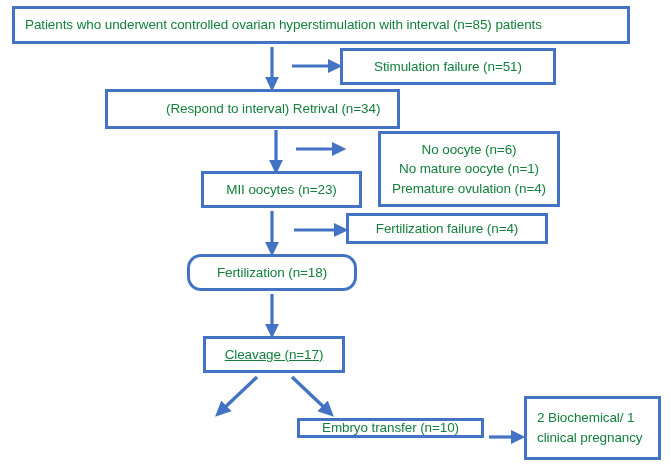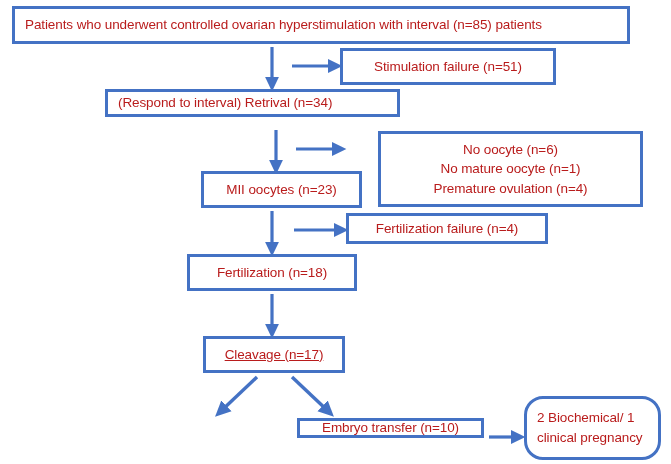--- a/index.html
+++ b/index.html
@@ -16,21 +16,21 @@
     overflow: hidden;
   }
   .node {
     position: absolute;
     box-sizing: border-box;
     background: #ffffff;
     border: 3px solid var(--accent, #4472C4);
     display: flex;
     align-items: center;
     justify-content: flex-start;
-    color: #b91c1c;
+    color: #15803d;
     font-size: 13.5px;
     line-height: 1.45;
     letter-spacing: -0.1px;
     white-space: pre-line;
   }
   .node.center { justify-content: center; text-align: center; }
   .node .label { padding: 0 10px; width: 100%; }
   .node.center .label { text-align: center; }
   .node.left .label { text-align: left; }
 
@@ -91,25 +91,25 @@
       <line x1="292" y1="377" x2="329" y2="412" stroke="#4472C4" stroke-width="3.4" marker-end="url(#ah)"></line>
     </g>
 
     <g>
       <line x1="489" y1="437" x2="519" y2="437" stroke="#4472C4" stroke-width="3.2" marker-end="url(#ah)"></line>
     </g>
   </svg>
 
   <div class="node left" style="left:12px;  top:6px;   width:618px; height:38px;"><span class="label">Patients who underwent controlled ovarian hyperstimulation with interval (n=85) patients</span></div>
   <div class="node center" style="left:340px; top:48px;  width:216px; height:37px;"><span class="label">Stimulation failure (n=51)</span></div>
-  <div class="node left" style="left:105px; top:89px;  width:295px; height:28px;"><span class="label">(Respond to interval) Retrival (n=34)</span></div>
-  <div class="node center" style="left:378px; top:131px; width:265px; height:76px;"><span class="label">No oocyte (n=6)
+  <div class="node left" style="left:105px; top:89px;  width:295px; height:40px;padding-left:48px;"><span class="label">(Respond to interval) Retrival (n=34)</span></div>
+  <div class="node center" style="left:378px; top:131px; width:182px; height:76px;"><span class="label">No oocyte (n=6)
 No mature oocyte (n=1)
 Premature ovulation (n=4)</span></div>
   <div class="node center" style="left:201px; top:171px; width:161px; height:37px;"><span class="label">MII oocytes (n=23)</span></div>
   <div class="node center" style="left:346px; top:213px; width:202px; height:31px;"><span class="label">Fertilization failure (n=4)</span></div>
-  <div class="node center" style="left:187px; top:254px; width:170px; height:37px;"><span class="label">Fertilization (n=18)</span></div>
+  <div class="node center" style="left:187px; top:254px; width:170px; height:37px;border-radius:14px;"><span class="label">Fertilization (n=18)</span></div>
   <div class="node center" style="left:203px; top:336px; width:142px; height:37px;text-decoration:underline;"><span class="label">Cleavage (n=17)</span></div>
   <div class="node center" style="left:297px; top:418px; width:187px; height:20px;"><span class="label">Embryo transfer (n=10)</span></div>
-  <div class="node left" style="left:524px; top:396px; width:137px; height:64px;border-radius:19px;"><span class="label">2 Biochemical/ 1
+  <div class="node left" style="left:524px; top:396px; width:137px; height:64px;"><span class="label">2 Biochemical/ 1
 clinical pregnancy</span></div>
 
 </div>
 
 </body></html>

